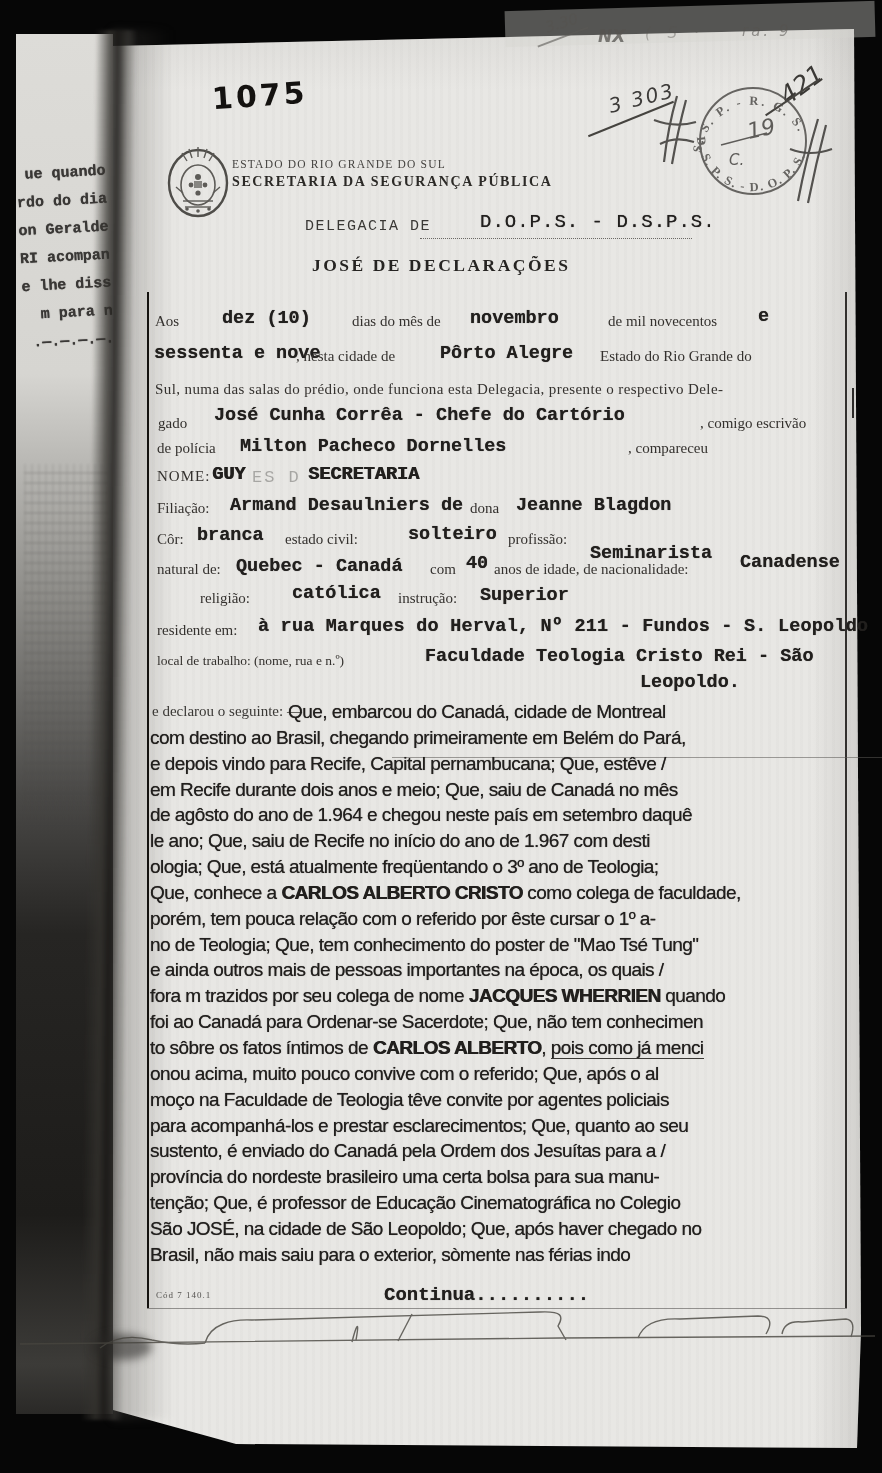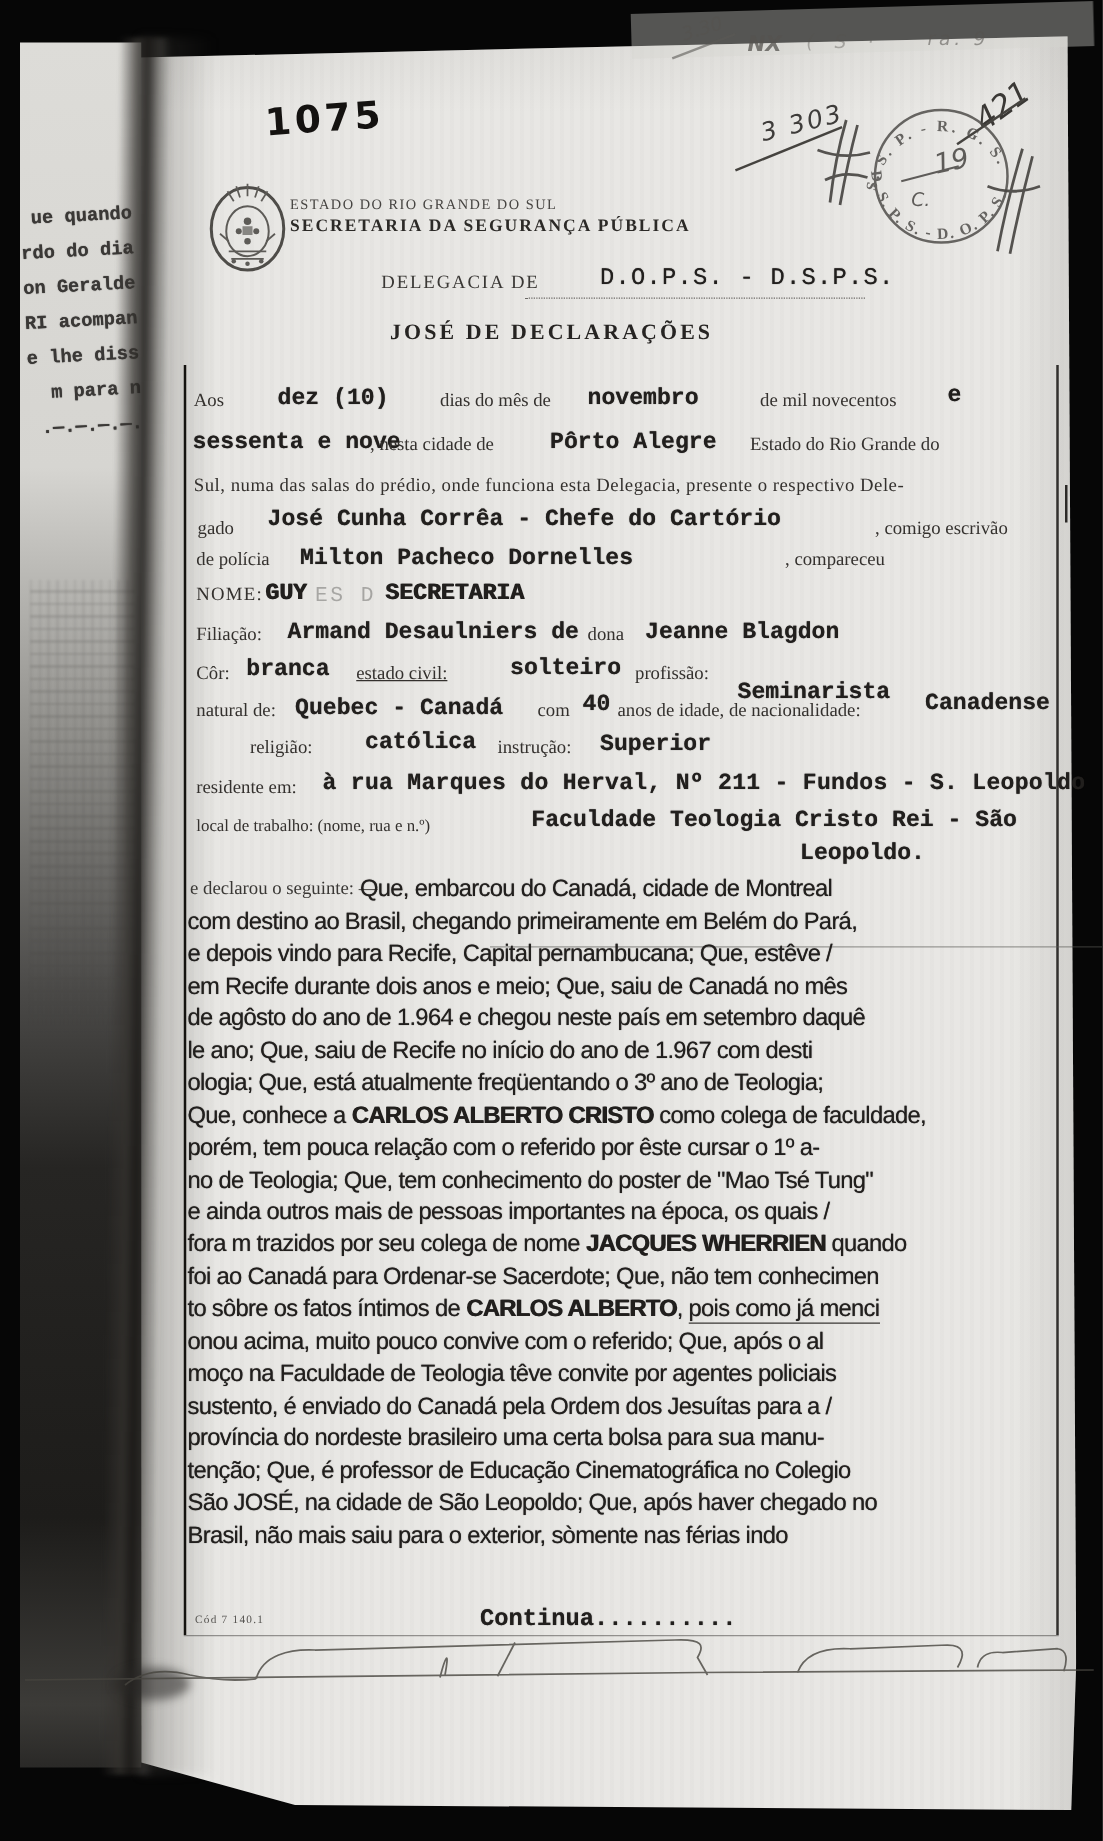--- a/index.html
+++ b/index.html
@@ -38,21 +38,21 @@
   
   .abs{position:absolute;white-space:nowrap;}
   .serif{font-family:"Liberation Serif",serif;color:#34312e;}
   .mono{font-family:"Liberation Mono",monospace;color:#211f1d;
         text-shadow:0 0 .7px rgba(35,32,30,.85);}
   .hand{font-family:"DejaVu Sans",sans-serif;font-style:italic;color:#3c3a38;}
 
   
   #org1{left:232px;top:158px;font-size:11.5px;letter-spacing:1.2px;color:#454340;}
   #org2{left:232px;top:174px;font-size:14px;font-weight:bold;letter-spacing:1.6px;color:#2c2a27;}
-  #delegacia-label{left:305px;top:218px;font-size:15px;letter-spacing:1.5px;color:#3a3835;}
+  #delegacia-label{left:305px;top:218px;font-size:15px;letter-spacing:1.5px;color:#3a3835;font-family:Liberation Mono, monospace;}
   #delegacia-value{left:432px;top:211px;font-size:19px;font-weight:normal;letter-spacing:1px;margin-left:48px;}
   #delegacia-rule{position:absolute;left:420px;top:238px;width:272px;border-bottom:1.6px dotted #6b6965;}
   #doc-title{left:312px;top:255px;font-size:17.5px;font-weight:bold;letter-spacing:2.5px;color:#262422;}
 
   
   .vrule{position:absolute;top:292px;height:1016px;background:#14120f;}
   #vrule-l{left:147px;width:2.4px;}
   #vrule-r{left:845px;width:1.6px;opacity:.85;}
   #hrule-bottom{position:absolute;left:147px;top:1308px;width:700px;height:1px;background:rgba(60,58,55,.5);}
   #artifact-line{position:absolute;left:392px;top:757px;width:490px;height:1px;background:rgba(90,88,84,.55);}
@@ -239,21 +239,21 @@
   <div class="abs" id="nome-ghost">ES D</div>
   <div class="abs mono fval" style="left:308px;top:464px;text-shadow:.8px 0 0 #211f1d;">SECRETARIA</div>
 
   <div class="abs serif flabel" style="left:157px;top:500px;">Filiação:</div>
   <div class="abs mono fval" style="left:230px;top:495px;">Armand Desaulniers de</div>
   <div class="abs serif flabel" style="left:470px;top:500px;">dona</div>
   <div class="abs mono fval" style="left:516px;top:495px;">Jeanne Blagdon</div>
 
   <div class="abs serif flabel" style="left:157px;top:531px;">Côr:</div>
   <div class="abs mono fval" style="left:197px;top:525px;">branca</div>
-  <div class="abs serif flabel" style="left:285px;top:531px;text-decoration:underline;">estado civil:</div>
+  <div class="abs serif flabel" style="left:285px;top:531px;">estado civil:</div>
   <div class="abs mono fval" style="left:408px;top:524px;">solteiro</div>
   <div class="abs serif flabel" style="left:508px;top:531px;">profissão:</div>
   <div class="abs mono fval" style="left:590px;top:526px;margin-top:17px;">Seminarista</div>
 
   <div class="abs serif flabel" style="left:157px;top:561px;">natural de:</div>
   <div class="abs mono fval" style="left:236px;top:556px;">Quebec - Canadá</div>
   <div class="abs serif flabel" style="left:430px;top:561px;">com</div>
   <div class="abs mono fval" style="left:466px;top:553px;">40</div>
   <div class="abs serif flabel" style="left:494px;top:561px;">anos de idade, de nacionalidade:</div>
   <div class="abs mono fval" style="left:740px;top:552px;">Canadense</div>
@@ -281,20 +281,21 @@
       <div class="bline"><span>ologia; Que, está atualmente freqüentando o 3º ano de Teologia;</span></div>
       <div class="bline"><span>Que, conhece a </span><span class="b">CARLOS ALBERTO CRISTO</span><span> como colega de faculdade,</span></div>
       <div class="bline"><span>porém, tem pouca relação com o referido por êste cursar o 1º a-</span></div>
       <div class="bline"><span>no de Teologia; Que, tem conhecimento do poster de "Mao Tsé Tung"</span></div>
       <div class="bline"><span>e ainda outros mais de pessoas importantes na época, os quais /</span></div>
       <div class="bline"><span>fora m trazidos por seu colega de nome </span><span class="b">JACQUES WHERRIEN</span><span> quando</span></div>
       <div class="bline"><span>foi ao Canadá para Ordenar-se Sacerdote; Que, não tem conhecimen</span></div>
       <div class="bline"><span>to sôbre os fatos íntimos de </span><span class="b">CARLOS ALBERTO</span><span>, </span><span class="u">pois como já menci</span></div>
       <div class="bline"><span>onou acima, muito pouco convive com o referido; Que, após o al</span></div>
       <div class="bline"><span>moço na Faculdade de Teologia têve convite por agentes policiais</span></div>
+      <div class="bline"><span>para acompanhá-los e prestar esclarecimentos; Que, quanto ao seu</span></div>
       <div class="bline"><span>sustento, é enviado do Canadá pela Ordem dos Jesuítas para a /</span></div>
       <div class="bline"><span>província do nordeste brasileiro uma certa bolsa para sua manu-</span></div>
       <div class="bline"><span>tenção; Que, é professor de Educação Cinematográfica no Colegio</span></div>
       <div class="bline"><span>São JOSÉ, na cidade de São Leopoldo; Que, após haver chegado no</span></div>
       <div class="bline"><span>Brasil, não mais saiu para o exterior, sòmente nas férias indo</span></div>
     </div>
 
   <div class="abs serif" id="code">Cód 7 140.1</div>
   <div class="abs mono" id="continua">Continua..........</div>
 

